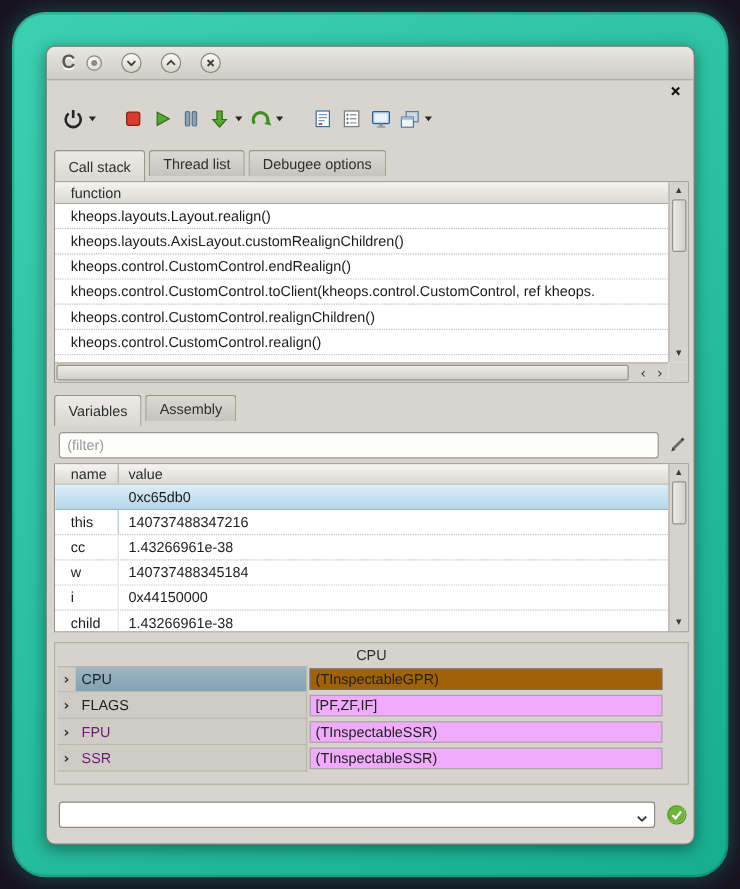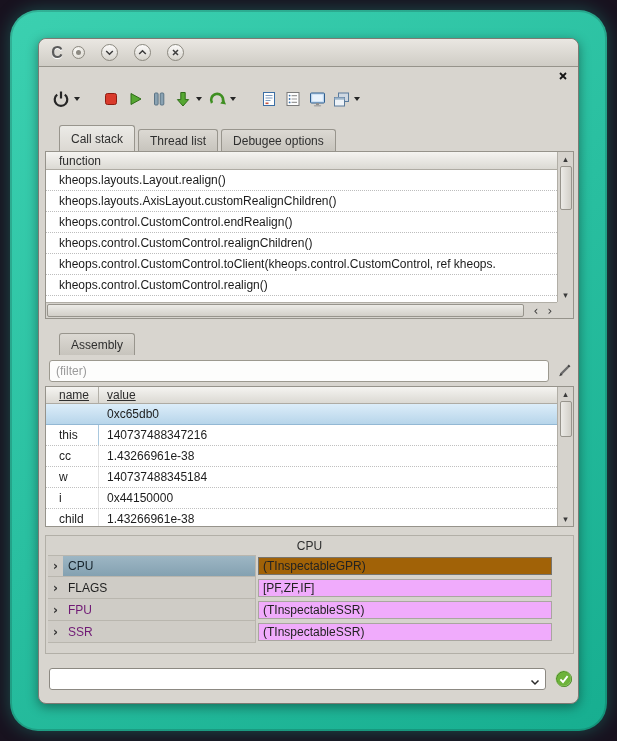--- a/index.html
+++ b/index.html
@@ -59,21 +59,21 @@
   .toolbar { position:absolute; left:10px; top:46px; height:28px; right:8px;
     display:flex; align-items:center; }
   .tbtn { height:26px; min-width:24px; display:flex; align-items:center;
     justify-content:center; border-radius:3px; }
   .dd { width:0; height:0; border-left:3.5px solid transparent;
     border-right:3.5px solid transparent; border-top:4.5px solid #262626;
     margin:0 3px 0 1px; }
   .tsep { width:16px; }
   .tsep2 { width:18px; }
   
-  .tabs { position:absolute; left:20px; height:26px; display:flex; align-items:flex-end; }
+  .tabs { position:absolute; left:6px; height:26px; display:flex; }
   .tab {
     height:22px; padding:0 11px; display:flex; align-items:center;
     background:linear-gradient(#dcd9d3,#c7c4bd);
     border:1px solid #98958d; border-bottom:none;
     border-radius:3px 3px 0 0; margin-right:3px; color:#2f2f2f;
   }
   .tab.active { height:26px; background:linear-gradient(#ecebe7,#dbd8d2); font-weight:normal; }
   
   .panel { position:absolute; left:6px; width:529px; background:#fff;
     border:1px solid #96938b; }
@@ -277,59 +277,62 @@
     </div>
 
     <div class="panel" style="top:112px; height:168px;">
       <div class="hdr-row" style="right:16px; padding-left:13px;">
         <span>function</span>
       </div>
       <div class="rows-area" style="top:18px; left:0; right:16px; bottom:16px;">
         <div class="list-row">kheops.layouts.Layout.realign()</div>
         <div class="list-row">kheops.layouts.AxisLayout.customRealignChildren()</div>
         <div class="list-row">kheops.control.CustomControl.endRealign()</div>
+        <div class="list-row">kheops.control.CustomControl.toClient(kheops.control.CustomControl, ref kheops.</div>
         <div class="list-row">kheops.control.CustomControl.realignChildren()</div>
-        <div class="list-row">kheops.control.CustomControl.toClient(kheops.control.CustomControl, ref kheops.</div>
         <div class="list-row">kheops.control.CustomControl.realign()</div>
       </div>
       <div class="vscroll" style="bottom:16px;">
         <span class="sb-arrow">▴</span>
         <span class="vthumb" style="height:44px;"></span>
         <span class="spacer"></span>
         <span class="sb-arrow">▾</span>
       </div>
       <div class="hscroll" style="right:16px;">
         <span class="hthumb"></span>
         <span class="harrows">
           <span class="sb-arrow h">‹</span>
           <span class="sb-arrow h">›</span>
         </span>
       </div>
       <div class="corner"></div>
     </div>
 
     <div class="tabs" style="top:290px;">
+      <div class="tab active">
+          <span>Variables</span>
+        </div>
       <div class="tab">
           <span>Assembly</span>
         </div>
     </div>
 
     <div class="filter-row">
       <input class="filter-input" type="text" value="" placeholder="(filter)" style="">
       <span class="pen-btn">
         <svg width="16" height="16" viewBox="0 0 16 16">
           <path d="M5 11 L12 4" stroke="#6b6b6b" stroke-width="2.4"></path>
           <path d="M12 4 L13.6 2.4" stroke="#444" stroke-width="2.4"></path>
           <polygon points="3.2,13.2 4.6,9.9 6.7,12 " fill="#3c3c3c"></polygon>
         </svg>
       </span>
     </div>
 
     <div class="panel" style="top:347px; height:141px;">
-      <div class="hdr-row" style="right:16px; height:17px;text-decoration:underline;">
+      <div class="hdr-row" style="right:16px; height:17px;">
         <span class="vh-name">
             <span>name</span>
           </span>
         <span class="vh-value"><span>value</span></span>
       </div>
       <div class="rows-area" style="top:17px; left:0; right:16px; bottom:0;">
         <div class="vrow selected">
           <span class="vname">this</span>
           <span class="vvalue">0xc65db0</span>
         </div>

